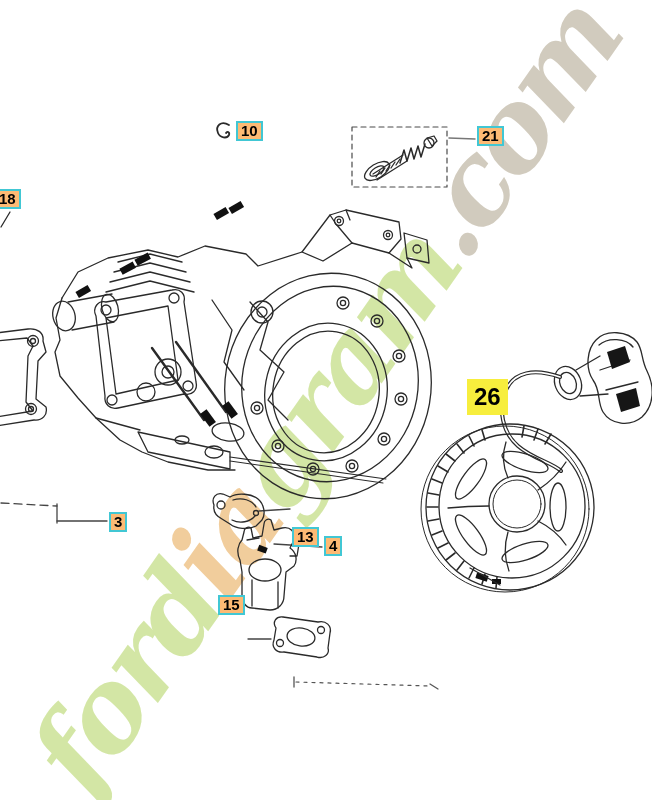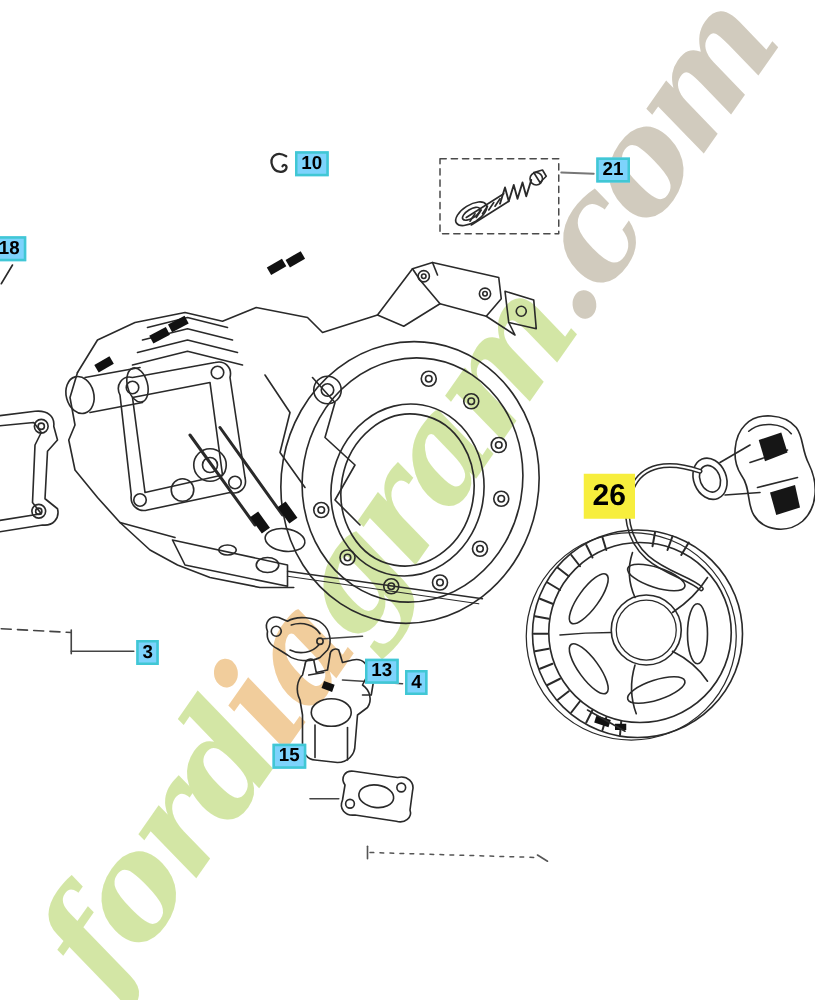--- a/index.html
+++ b/index.html
@@ -9,21 +9,21 @@
   .watermark{position:absolute;left:-175px;top:330px;width:1000px;text-align:center;
              transform:rotate(-55deg);font-family:"DejaVu Serif", serif;font-style:italic;
              font-weight:bold;font-size:112px;letter-spacing:-5px;white-space:nowrap;
              opacity:.9;z-index:0;user-select:none;}
   .wm-green{color:#cfe49c;}
   .wm-orange{color:#f0c892;}
   .wm-tan{color:#cdc6b7;}
   
   #art{position:absolute;left:0;top:0;z-index:1;}
   
-  .callout{position:absolute;z-index:2;border:2px solid #41c7d4;background:#7dd3fc;
+  .callout{position:absolute;z-index:2;border:2px solid #41c7d4;background:#fdba74;
            color:#000;font-weight:bold;font-size:15px;line-height:16px;padding:0 3px;
            font-family:"Liberation Sans", sans-serif;cursor:pointer;}
   .callout--yellow{border:none;background:#f7ee3d;font-size:24px;line-height:28px;
                    padding:4px 7px;text-align:right;}
   .c10{left:236px;top:121px;}
   .c21{left:477px;top:126px;}
   .c18{left:-6px;top:189px;}
   .c3 {left:109px;top:512px;}
   .c13{left:292px;top:527px;}
   .c14{left:324px;top:536px;}

